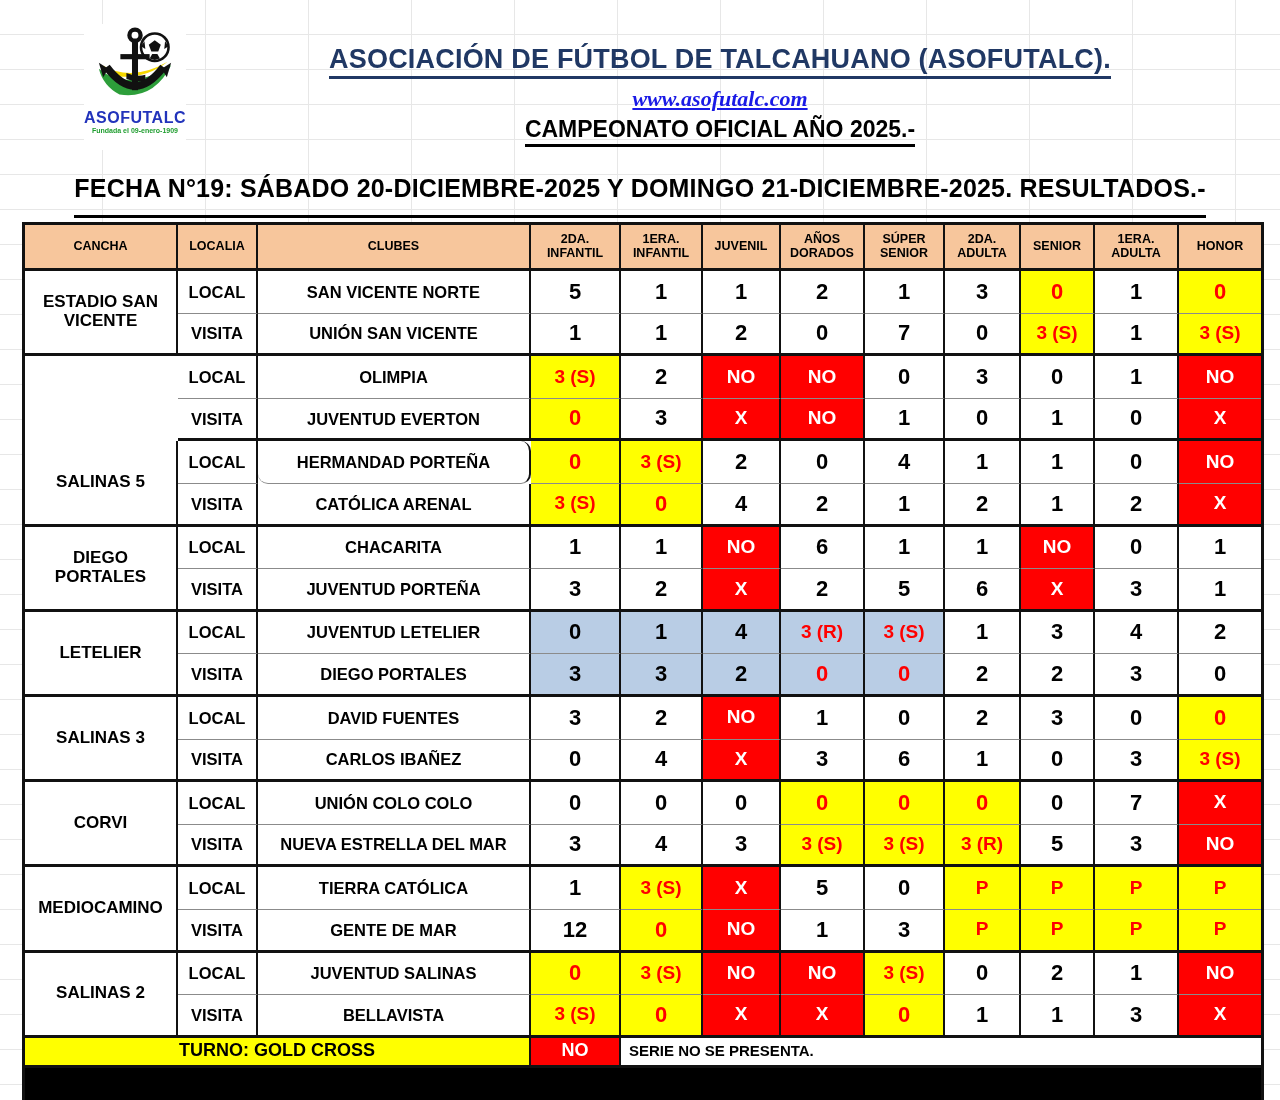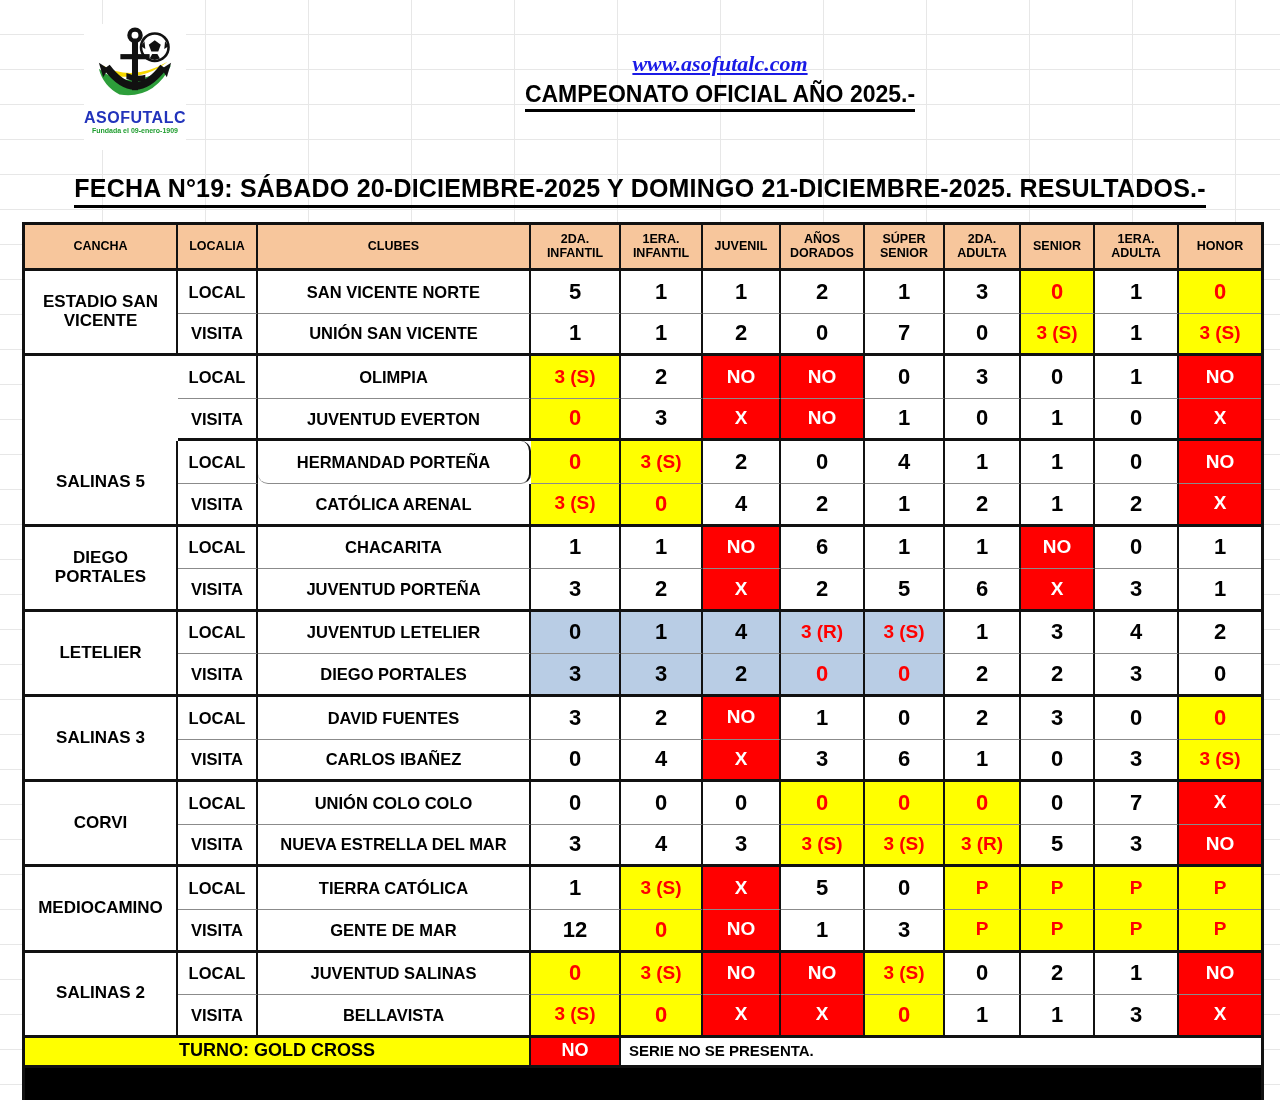--- a/index.html
+++ b/index.html
@@ -25,21 +25,21 @@
     border-bottom:3px solid var(--navy);padding-bottom:1px;letter-spacing:.2px;}
   .website{margin-top:7px;}
   .website a{font-family:"Liberation Serif",serif;font-style:italic;font-weight:bold;
     font-size:22px;color:var(--linkblue);text-decoration:underline;cursor:pointer;}
   .champ{margin-top:4px;}
   .champ span{display:inline-block;font-weight:bold;font-size:23px;color:#000;
     border-bottom:3px solid #000;padding-bottom:1px;}
 
   .fecha{position:absolute;left:0;top:174px;width:1280px;text-align:center;z-index:2;}
   .fecha span{display:inline-block;font-weight:bold;font-size:25px;color:#000;
-    border-bottom:3px solid #000;padding-bottom:2px;letter-spacing:.2px;}
+    border-bottom:3px solid #000;padding-bottom:12px;letter-spacing:.2px;}
 
   
   .grid{position:absolute;left:22px;top:222px;z-index:2;background:#fff;
     display:grid;border:3px solid #111;
     grid-template-columns:153px 80px 273px 90px 82px 78px 84px 80px 76px 74px 84px 82px;
     grid-template-rows:46px repeat(18,42.6px) 30px 35px;}
   .cell{display:flex;align-items:center;justify-content:center;text-align:center;
     border-right:2px solid #111;border-bottom:2px solid #111;box-sizing:border-box;
     background:#fff;color:#000;line-height:1.1;}
   .noright{border-right:none;}
@@ -83,20 +83,23 @@
       <rect x="33" y="35" width="34" height="6" fill="#111"></rect>
       <path d="M17 50 Q50 94 83 50" fill="none" stroke="#111" stroke-width="9"></path>
       <polygon points="19,52 8,45 13,62" fill="#111"></polygon>
       <polygon points="81,52 92,45 87,62" fill="#111"></polygon>
     </svg>
     <div class="logo-name">ASOFUTALC</div>
     <div class="logo-sub">Fundada el 09-enero-1909</div>
   </div>
 
   <div class="head-block layer">
+    <div>
+      <span class="assoc-title">ASOCIACIÓN DE FÚTBOL DE TALCAHUANO (ASOFUTALC).</span>
+    </div>
     <div class="website">
       <a>www.asofutalc.com</a>
     </div>
     <div class="champ">
       <span>CAMPEONATO OFICIAL AÑO 2025.-</span>
     </div>
   </div>
 
   <div class="fecha layer">
     <span>FECHA N°19: SÁBADO 20-DICIEMBRE-2025 Y DOMINGO 21-DICIEMBRE-2025. RESULTADOS.-</span>

